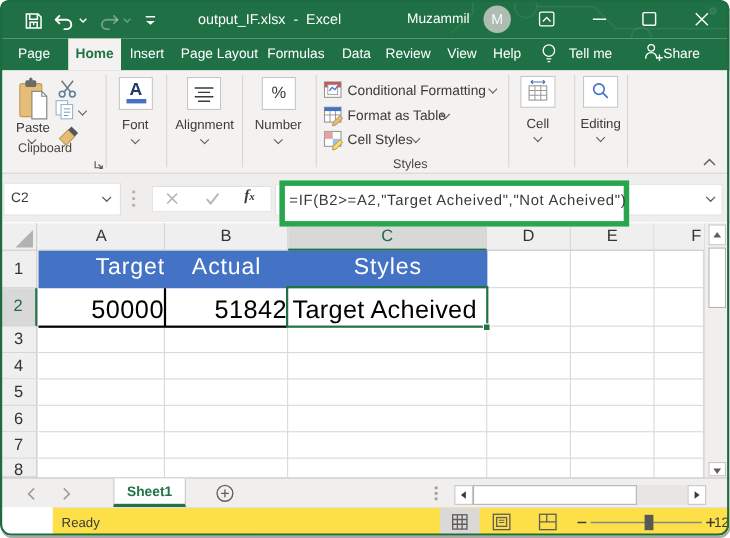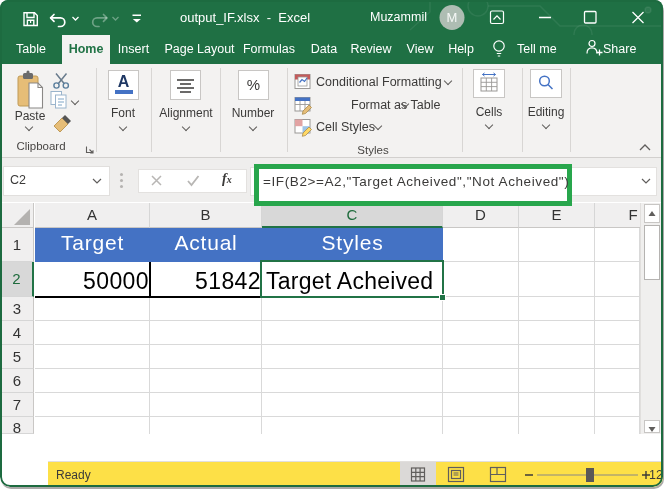--- a/index.html
+++ b/index.html
@@ -84,21 +84,21 @@
 
       <path d="M632.5 12 l11 11 M643.5 12 l-11 11" stroke="#fff" stroke-width="1.3"></path>
 
       <circle cx="452" cy="17.5" r="12.5" fill="#aebdb3"></circle>
       <text x="452" y="22" font-size="13" fill="#f6f8f7" text-anchor="middle" font-family="Liberation Sans">M</text>
     </svg>
     <div class="abs ttxt" style="left:180px;top:10px;width:150px;font-size:13px;white-space:nowrap">output_IF.xlsx&nbsp; -&nbsp; Excel</div>
     <div class="abs ttxt" style="left:370px;top:10px;font-size:12.5px">Muzammil</div>
   </div>
   <div id="tabs" class="abs">
-    <div class="tab" style="left:14px;width:34px;">Table</div>
+    <div class="tab" style="left:14px;width:34px;">Page</div>
     <div class="tab" style="left:62px;width:48px;background:#f3f2f1;color:#217346;font-weight:bold;">Home</div>
     <div class="tab" style="left:113px;width:41px;">Insert</div>
     <div class="tab" style="left:238px;width:62px;">Formulas</div>
     <div class="tab" style="left:162px;width:75px;">Page Layout</div>
     <div class="tab" style="left:305px;width:38px;">Data</div>
     <div class="tab" style="left:347px;width:48px;">Review</div>
     <div class="tab" style="left:400px;width:40px;">View</div>
     <div class="tab" style="left:444px;width:34px;">Help</div>
     <div class="tab" style="left:517px;width:50px;text-align:left;">Tell me</div>
     <div class="tab" style="left:603px;width:40px;text-align:left;">Share</div>
@@ -185,38 +185,38 @@
       <g stroke="#4472c4" stroke-width="1.5" fill="none">
             <circle cx="13.5" cy="11" r="4.8"></circle>
             <path d="M17 14.5 l4.5 4.5"></path>
           </g>
     </svg></div>
 
     <div class="btxt" style="left:10px;top:45px;width:40px;">Paste</div>
     <div class="btxt" style="left:103px;top:42px;width:40px;">Font</div>
     <div class="btxt" style="left:153px;top:42px;width:66px;">Alignment</div>
     <div class="btxt" style="left:223px;top:42px;width:60px;">Number</div>
-    <div class="btxt" style="left:466px;top:41px;width:46px;">Cells</div>
+    <div class="btxt" style="left:466px;top:41px;width:46px;">Cell</div>
     <div class="btxt" style="left:523px;top:41px;width:46px;text-align:center;">Editing</div>
     <div class="stytxt" style="left:316px;top:11px;">Conditional Formatting</div>
-    <div class="stytxt" style="left:316px;top:34px;margin-left:35px;">Format as Table</div>
+    <div class="stytxt" style="left:316px;top:34px;">Format as Table</div>
     <div class="stytxt" style="left:316px;top:56px;">Cell Styles</div>
 
     <div class="chev" style="left:26px;top:60px;"></div>
     <div class="chev" style="left:72px;top:34px;"></div>
     <div class="chev" style="left:120px;top:60px;"></div>
     <div class="chev" style="left:183px;top:60px;"></div>
     <div class="chev" style="left:250px;top:60px;"></div>
     <div class="chev" style="left:445px;top:14px;"></div>
     <div class="chev" style="left:402px;top:37px;"></div>
     <div class="chev" style="left:375px;top:59px;"></div>
     <div class="chev" style="left:486px;top:58px;"></div>
     <div class="chev" style="left:543px;top:58px;"></div>
 
-    <div class="rlabel" style="left:10px;top:76px;width:62px;">Clipboard</div>
+    <div class="rlabel" style="left:10px;top:65px;width:62px;">Clipboard</div>
     <div class="rlabel" style="left:343px;top:80px;width:60px;">Styles</div>
 
     <div class="rsep" style="left:96px;"></div>
     <div class="rsep" style="left:151px;"></div>
     <div class="rsep" style="left:220px;"></div>
     <div class="rsep" style="left:287px;"></div>
     <div class="rsep" style="left:462px;"></div>
     <div class="rsep" style="left:522px;"></div>
     <div class="rsep" style="left:570px;"></div>
 
@@ -285,21 +285,21 @@
     <div class="gl" style="left:639px;top:25px;width:1px;height:206px;"></div>
     <div class="gl" style="left:35px;top:58px;width:605px;height:1px;"></div>
     <div class="gl" style="left:35px;top:93px;width:605px;height:1px;"></div>
     <div class="gl" style="left:35px;top:117px;width:605px;height:1px;"></div>
     <div class="gl" style="left:35px;top:141px;width:605px;height:1px;"></div>
     <div class="gl" style="left:35px;top:165px;width:605px;height:1px;"></div>
     <div class="gl" style="left:35px;top:189px;width:605px;height:1px;"></div>
     <div class="gl" style="left:35px;top:213px;width:605px;height:1px;"></div>
 
     <div class="abs" style="left:35px;top:25px;width:408px;height:34px;background:#4472c4;"></div>
-    <div class="abs" style="left:35px;top:28px;width:115px;text-align:center;color:#fff;font-size:21px;letter-spacing:0.8px;">Target</div>
+    <div class="abs" style="left:35px;top:28px;width:115px;text-align:right;color:#fff;font-size:21px;letter-spacing:0.8px;">Target</div>
     <div class="abs" style="left:150px;top:28px;width:112px;text-align:center;color:#fff;font-size:21px;letter-spacing:0.8px;">Actual</div>
     <div class="abs" style="left:262px;top:28px;width:181px;text-align:center;color:#fff;font-size:21px;letter-spacing:0.8px;">Styles</div>
 
     <div class="abs" style="left:35px;top:65px;width:114px;text-align:right;color:#000;font-size:23px;letter-spacing:0.4px;">50000</div>
     <div class="abs" style="left:150px;top:65px;width:111px;text-align:right;color:#000;font-size:23px;letter-spacing:0.4px;">51842</div>
     <div class="abs" style="left:266px;top:65px;color:#000;font-size:23px;letter-spacing:0.25px;white-space:nowrap;">Target Acheived</div>
 
     <div class="abs" style="left:149px;top:59px;width:2px;height:35px;background:#000;"></div>
     <div class="abs" style="left:35px;top:93px;width:226px;height:1.5px;background:#000;"></div>
 
@@ -310,20 +310,43 @@
     <div class="abs" style="left:640px;top:0;width:21px;height:231px;background:#f0efee;border-left:1px solid #e1dfdd;">
       <div class="abs" style="left:3px;top:1px;width:16px;height:19px;background:#fff;border:1px solid #c8c6c4;"><svg width="14" height="17">
             <path d="M7 6 l3.5 5 h-7 z" fill="#605e5c"></path>
           </svg></div>
       <div class="abs" style="left:3px;top:22px;width:16px;height:55px;background:#fff;border:1px solid #b5b3b1;"></div>
       <div class="abs" style="left:3px;top:217px;width:16px;height:13px;background:#fff;border:1px solid #c8c6c4;"><svg width="14" height="11">
             <path d="M7 8 l-3.5-5 h7 z" fill="#605e5c"></path>
           </svg></div>
     </div>
   </div>
+  <div id="tabbar" class="abs">
+    <svg class="abs" style="left:22px;top:7px" width="45" height="14">
+      <path d="M9 2 l-5 5 5 5" stroke="#a19f9d" stroke-width="1.5" fill="none"></path>
+      <path d="M36 2 l5 5 -5 5" stroke="#a19f9d" stroke-width="1.5" fill="none"></path>
+    </svg>
+    <div class="abs" style="left:103px;top:0px;width:66px;height:26px;background:#fff;border-left:1px solid #c8c6c4;border-right:1px solid #c8c6c4;border-bottom:3px solid #217346;text-align:center;line-height:24px;font-size:12.5px;font-weight:bold;color:#217346;">Sheet1</div>
+    <svg class="abs" style="left:196px;top:5px" width="18" height="18">
+      <circle cx="8.5" cy="8.5" r="7.2" stroke="#605e5c" stroke-width="1.2" fill="none"></circle>
+      <path d="M8.5 5 v7 M5 8.5 h7" stroke="#605e5c" stroke-width="1.2"></path>
+    </svg>
+    <div class="abs" style="left:395px;top:7px;width:3px;height:3px;background:#a19f9d;border-radius:50%;"></div>
+    <div class="abs" style="left:395px;top:12px;width:3px;height:3px;background:#a19f9d;border-radius:50%;"></div>
+    <div class="abs" style="left:395px;top:17px;width:3px;height:3px;background:#a19f9d;border-radius:50%;"></div>
+
+    <div class="abs" style="left:413px;top:6px;width:229px;height:18px;background:#e8e6e4;"></div>
+    <div class="abs" style="left:413px;top:6px;width:17px;height:18px;background:#fff;border:1px solid #c8c6c4;"><svg width="15" height="16">
+          <path d="M9.5 4.5 l-4.5 3.5 4.5 3.5 z" fill="#3b3a39"></path>
+        </svg></div>
+    <div class="abs" style="left:430px;top:6px;width:149px;height:18px;background:#fff;border:1px solid #b5b3b1;"></div>
+    <div class="abs" style="left:625px;top:6px;width:17px;height:18px;background:#fff;border:1px solid #c8c6c4;"><svg width="15" height="16">
+          <path d="M5.5 4.5 l4.5 3.5 -4.5 3.5 z" fill="#3b3a39"></path>
+        </svg></div>
+  </div>
   <div id="status" class="abs">
     <div class="abs" style="left:8px;top:6px;font-size:12px;color:#3b3a39;">Ready</div>
     <div class="abs" style="left:352px;top:0;width:36px;height:26px;background:#dbd9d7;"></div>
     <svg class="abs" style="left:0;top:0" width="664" height="26" viewBox="0 0 664 26">
 
       <g stroke="#605e5c" stroke-width="1.2" fill="none">
         <rect x="363.5" y="6" width="13" height="13"></rect>
         <path d="M363.5 10.3 h13 M363.5 14.6 h13 M367.8 6 v13 M372.1 6 v13"></path>
       </g>
 

